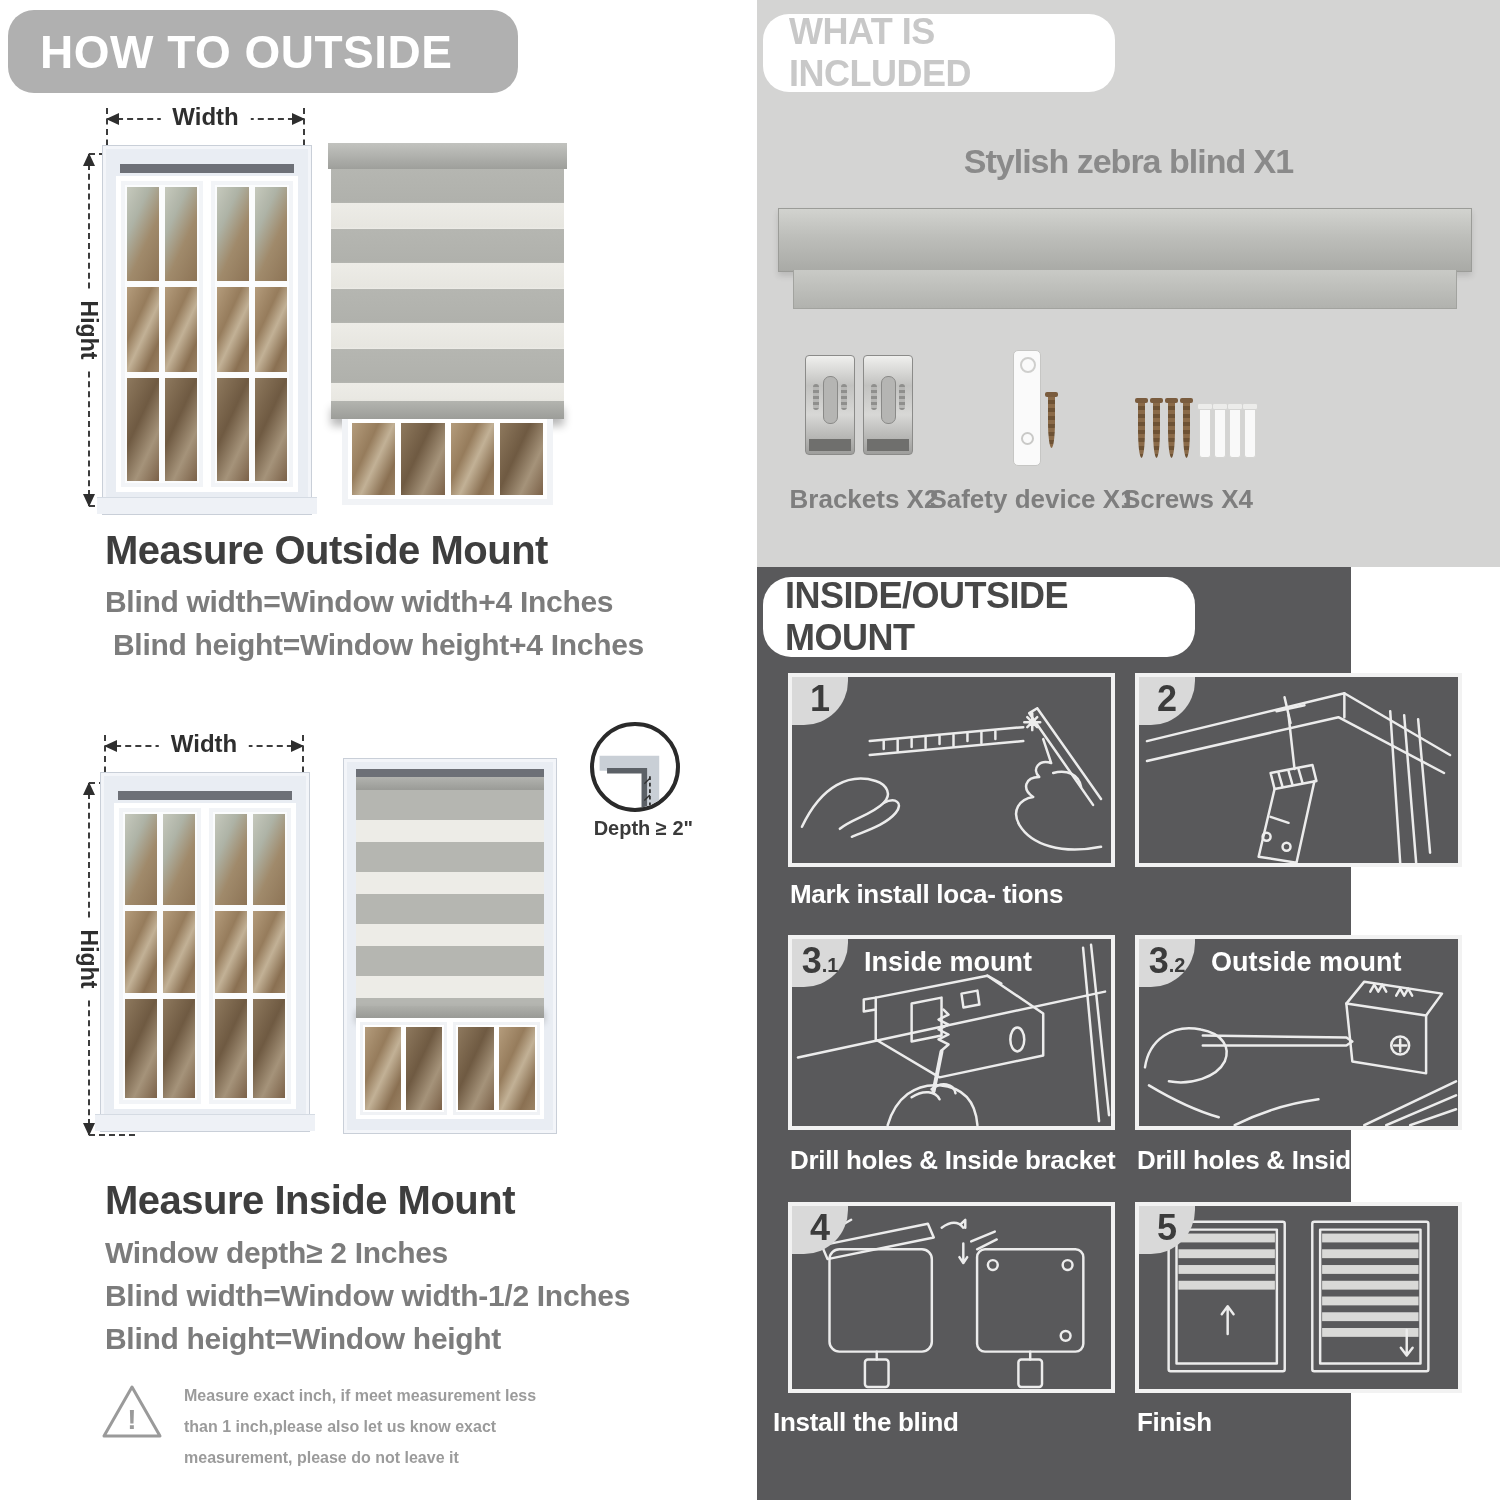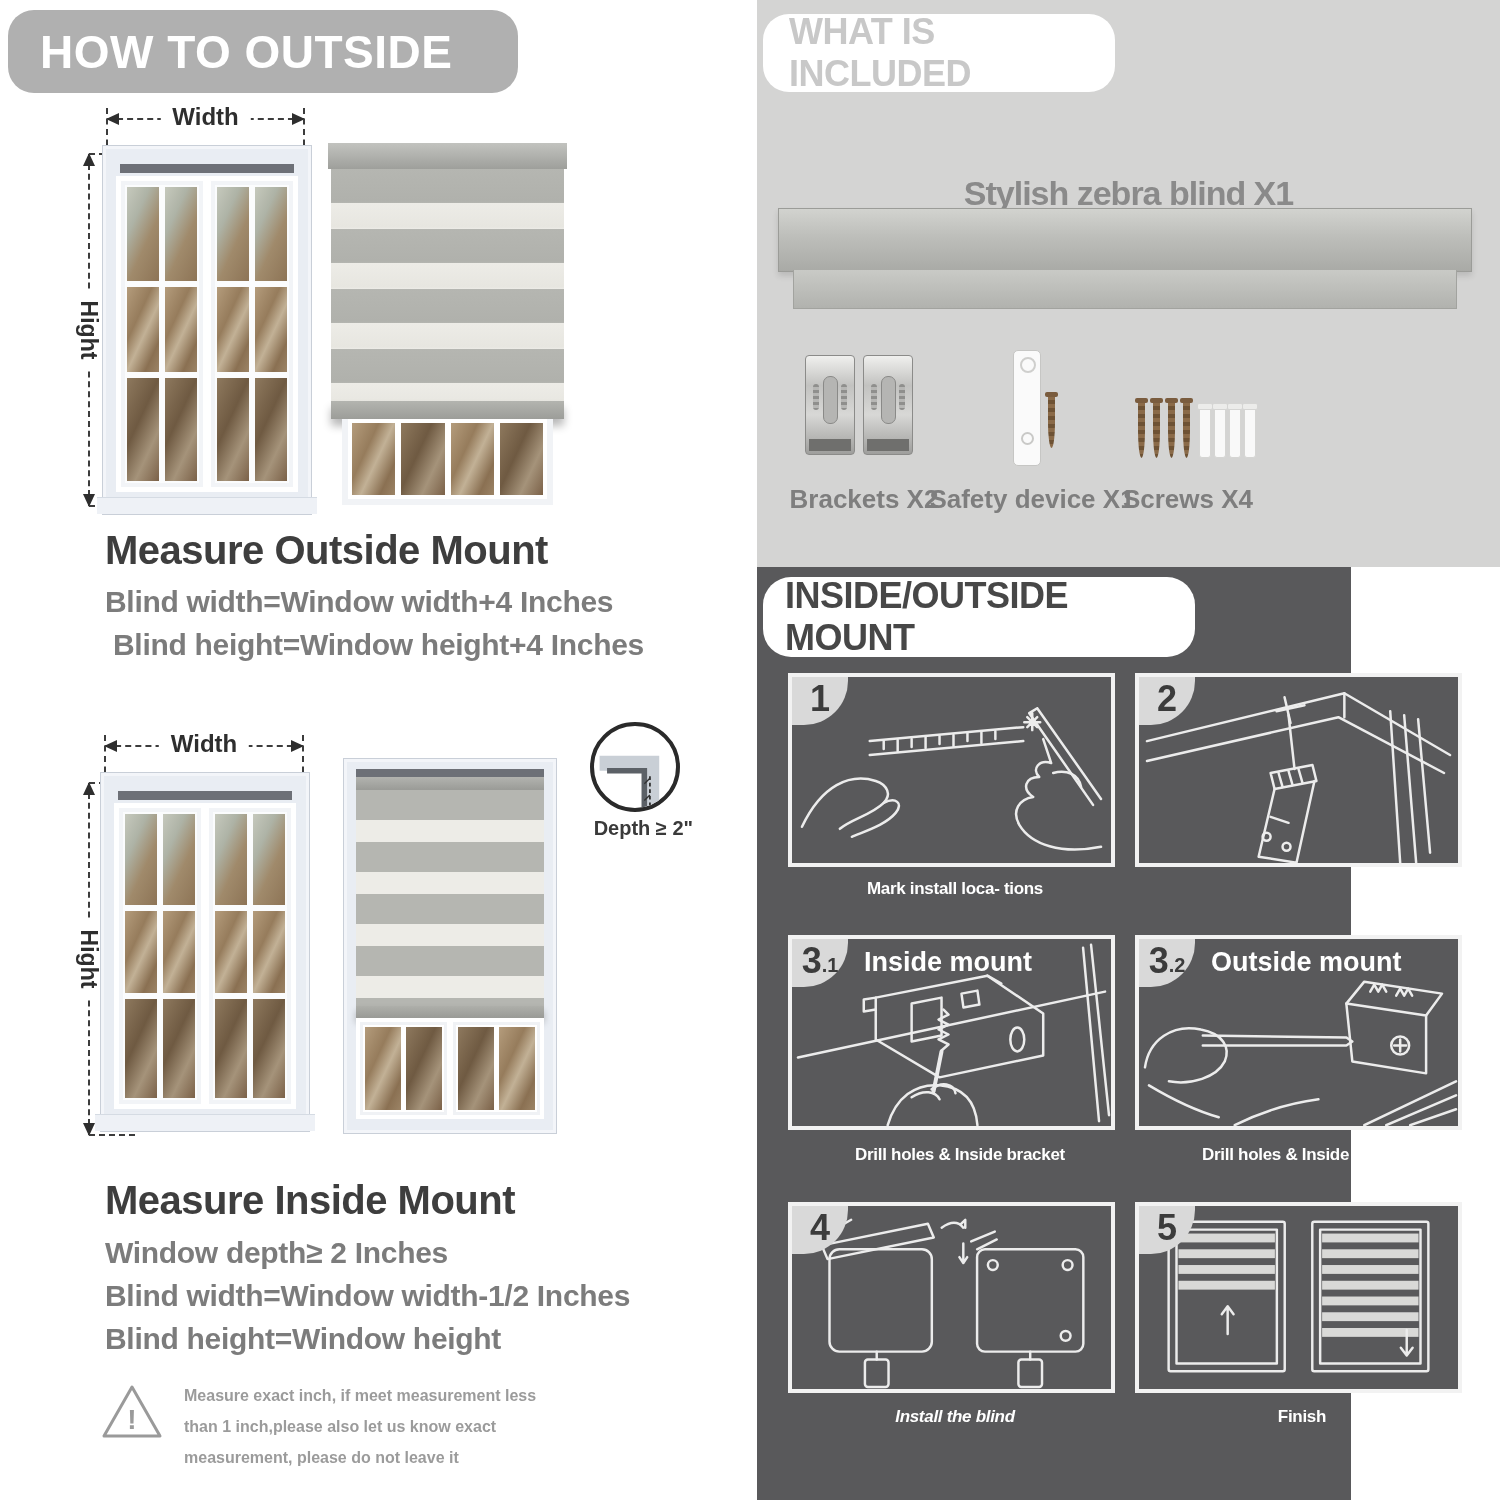--- a/index.html
+++ b/index.html
@@ -114,21 +114,21 @@
   .anchor:before{content:"";position:absolute;left:-3px;top:-2px;width:14px;height:5px;background:#ececea;border:1px solid #d5d5d3;border-radius:2px;}
 
   
   .fig{border:4px solid #f2f2f2;box-sizing:border-box;background:#59595b;}
   .fig svg{position:absolute;inset:0;width:100%;height:100%;}
   .badge{position:absolute;left:0;top:0;width:56px;height:48px;background:#d9d9d9;
          border-radius:0 0 44px 0;display:flex;align-items:flex-start;justify-content:center;z-index:3;}
   .badge .n{font-weight:bold;font-size:36px;color:#3c3c3c;line-height:44px;}
   .badge .sub{font-weight:bold;font-size:20px;color:#3c3c3c;line-height:52px;}
   .fig-label{position:absolute;left:72px;top:8px;color:#fff;font-weight:bold;font-size:27px;z-index:3;}
-  .caption{color:#fff;font-weight:bold;font-size:17px;letter-spacing:-0.3px;text-align:center;}
+  .caption{color:#fff;font-weight:bold;font-size:26px;letter-spacing:-0.3px;}
   .sketch{stroke:#ececec;stroke-width:2.5;fill:none;stroke-linecap:round;stroke-linejoin:round;}
 </style>
 </head>
 <body>
 
 <div class="canvas">
 
   <div class="abs pill-gray">
     <span>HOW TO OUTSIDE</span>
   </div>
@@ -267,21 +267,21 @@
       <div class="warn-line">Measure exact inch, if meet measurement less</div>
       <div class="warn-line">than 1 inch,please also let us know exact</div>
       <div class="warn-line">measurement, please do not leave it</div>
     </div>
   </div>
 
   <div class="abs panel-light">
     <div class="abs pill-white">
       <span>WHAT IS INCLUDED</span>
     </div>
-    <div class="abs name-label" style="left:0;top:142px;margin-top:32px;">Stylish zebra blind X1</div>
+    <div class="abs name-label" style="left:0;top:142px;">Stylish zebra blind X1</div>
 
     <div class="abs headrail-main" style="left:21px;top:208px;width:692px;height:62px;"></div>
     <div class="abs headrail-sub" style="left:36px;top:270px;width:662px;height:38px;"></div>
 
     <div class="bracket" style="left:48px;top:355px;">
       <div class="slot"></div>
         <div class="sdl"></div>
         <div class="sdr"></div>
         <div class="base"></div>
     </div>
@@ -418,21 +418,21 @@
           <path d="M172,38 v18 M168,52 l4,6 l4,-6"></path>
           <path d="M240,148 v8"></path>
             <rect x="228" y="156" width="24" height="28" rx="3"></rect>
         </g>
       </svg>
       <div class="badge">
         <span class="n">4</span>
           <span class="sub"></span>
       </div>
     </div>
-    <div class="abs caption" style="left:33px;top:840px;width:330px;font-style:italic;">Install the blind</div>
+    <div class="abs caption" style="left:16px;top:840px;width:330px;">Install the blind</div>
 
     <div class="abs fig" style="left:378px;top:635px;width:327px;height:191px;">
       <svg viewBox="0 0 320 186">
         <g class="sketch">
           <rect x="28" y="16" width="118" height="152" rx="2"></rect>
           <rect x="36" y="24" width="102" height="136"></rect>
           <rect x="174" y="16" width="118" height="152" rx="2"></rect>
           <rect x="182" y="24" width="102" height="136"></rect>
         </g>
         <g fill="#d9d9d7" stroke="none">

